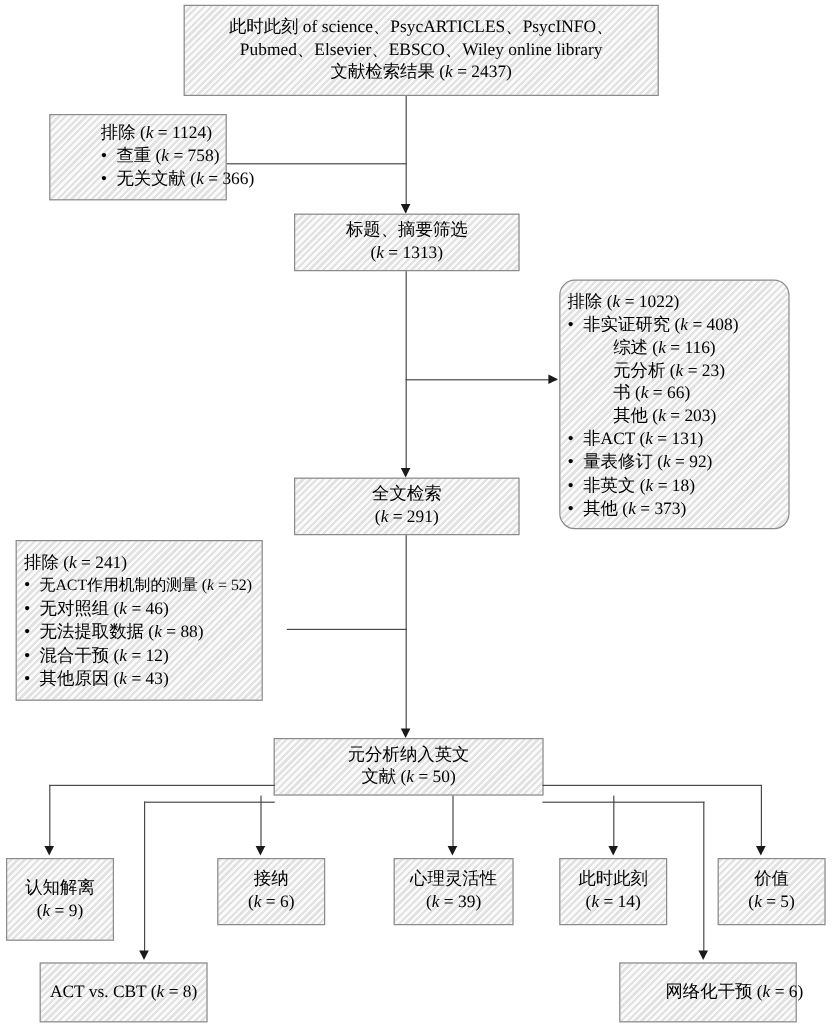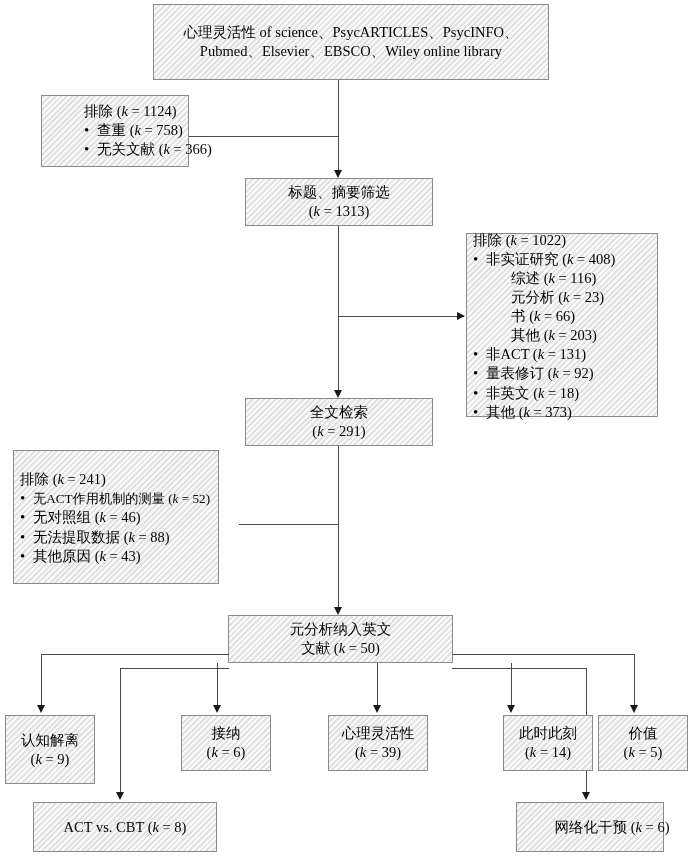--- a/index.html
+++ b/index.html
@@ -88,22 +88,23 @@
     border-bottom:4.5px solid transparent;
     border-left:8px solid #1a1a1a;
   }
 </style>
 </head>
 <body>
 
 <div id="canvas">
 
   <div class="box" style="left:153px;top:4px;width:396px;height:76px;">
-    <span class="ln">心理灵活性 of science、PsycARTICLES、PsycINFO、</span>
+    <span class="ln">此时此刻 of science、PsycARTICLES、PsycINFO、</span>
     <span class="ln">Pubmed、Elsevier、EBSCO、Wiley online library</span>
+    <span class="ln">文献检索结果 (<span class="it">k</span> = 2437)</span>
   </div>
 
   <div class="vline" style="left:338px;top:80px;height:97px;"></div>
   <div class="arrow-down" style="left:334px;top:170px;"></div>
 
   <div class="box left-align" style="left:41px;top:95px;width:148px;height:72px;padding-left:36px;">
     <span class="ln">排除 (<span class="it">k</span> = 1124)</span>
     <span class="bul">查重 (<span class="it">k</span> = 758)</span>
     <span class="bul">无关文献 (<span class="it">k</span> = 366)</span>
   </div>
@@ -113,21 +114,21 @@
     <span class="ln">标题、摘要筛选</span>
     <span class="ln">(<span class="it">k</span> = 1313)</span>
   </div>
 
   <div class="vline" style="left:338px;top:226px;height:170px;"></div>
   <div class="arrow-down" style="left:334px;top:390px;"></div>
 
   <div class="hline" style="left:338px;top:316px;width:126px;"></div>
   <div class="arrow-right" style="left:457px;top:312px;"></div>
 
-  <div class="box left-align" style="left:466px;top:233px;width:192px;height:184px;padding-top:4px;">
+  <div class="box left-align" style="left:466px;top:233px;width:192px;height:208px;padding-top:4px;border-radius:13px;">
     <span class="ln">排除 (<span class="it">k</span> = 1022)</span>
     <span class="bul">非实证研究 (<span class="it">k</span> = 408)</span>
     <span class="sub">综述 (<span class="it">k</span> = 116)</span>
     <span class="sub">元分析 (<span class="it">k</span> = 23)</span>
     <span class="sub">书 (<span class="it">k</span> = 66)</span>
     <span class="sub">其他 (<span class="it">k</span> = 203)</span>
     <span class="bul">非ACT (<span class="it">k</span> = 131)</span>
     <span class="bul">量表修订 (<span class="it">k</span> = 92)</span>
     <span class="bul">非英文 (<span class="it">k</span> = 18)</span>
     <span class="bul">其他 (<span class="it">k</span> = 373)</span>
@@ -139,20 +140,21 @@
   </div>
 
   <div class="vline" style="left:338px;top:446px;height:167px;"></div>
   <div class="arrow-down" style="left:334px;top:607px;"></div>
 
   <div class="box left-align" style="left:13px;top:450px;width:206px;height:134px;padding-top:3px;">
     <span class="ln">排除 (<span class="it">k</span> = 241)</span>
     <span class="bul" style="font-size:13.2px;">无ACT作用机制的测量 (<span class="it">k</span> = 52)</span>
     <span class="bul">无对照组 (<span class="it">k</span> = 46)</span>
     <span class="bul">无法提取数据 (<span class="it">k</span> = 88)</span>
+    <span class="bul">混合干预 (<span class="it">k</span> = 12)</span>
     <span class="bul">其他原因 (<span class="it">k</span> = 43)</span>
   </div>
   <div class="hline" style="left:239px;top:524px;width:100px;"></div>
 
   <div class="box" style="left:228px;top:615px;width:225px;height:48px;">
     <span class="ln">元分析纳入英文</span>
     <span class="ln">文献 (<span class="it">k</span> = 50)</span>
   </div>
 
   <div class="hline" style="left:41px;top:654px;width:188px;"></div>
@@ -188,31 +190,31 @@
   <div class="box" style="left:181px;top:715px;width:90px;height:56px;">
     <span class="ln">接纳</span>
     <span class="ln">(<span class="it">k</span> = 6)</span>
   </div>
 
   <div class="box" style="left:328px;top:715px;width:100px;height:56px;">
     <span class="ln">心理灵活性</span>
     <span class="ln">(<span class="it">k</span> = 39)</span>
   </div>
 
-  <div class="box" style="left:466px;top:715px;width:90px;height:56px;margin-left:37px;">
+  <div class="box" style="left:466px;top:715px;width:90px;height:56px;">
     <span class="ln">此时此刻</span>
     <span class="ln">(<span class="it">k</span> = 14)</span>
   </div>
 
   <div class="box" style="left:598px;top:715px;width:90px;height:56px;">
     <span class="ln">价值</span>
     <span class="ln">(<span class="it">k</span> = 5)</span>
   </div>
 
-  <div class="box" style="left:33px;top:802px;width:184px;height:50px;">
+  <div class="box" style="left:33px;top:802px;width:140px;height:50px;">
     <span class="ln">ACT vs. CBT (<span class="it">k</span> = 8)</span>
   </div>
 
   <div class="box" style="left:516px;top:802px;width:148px;height:50px;padding-left:44px;">
     <span class="ln">网络化干预 (<span class="it">k</span> = 6)</span>
   </div>
 
 </div>
 
 </body></html>

